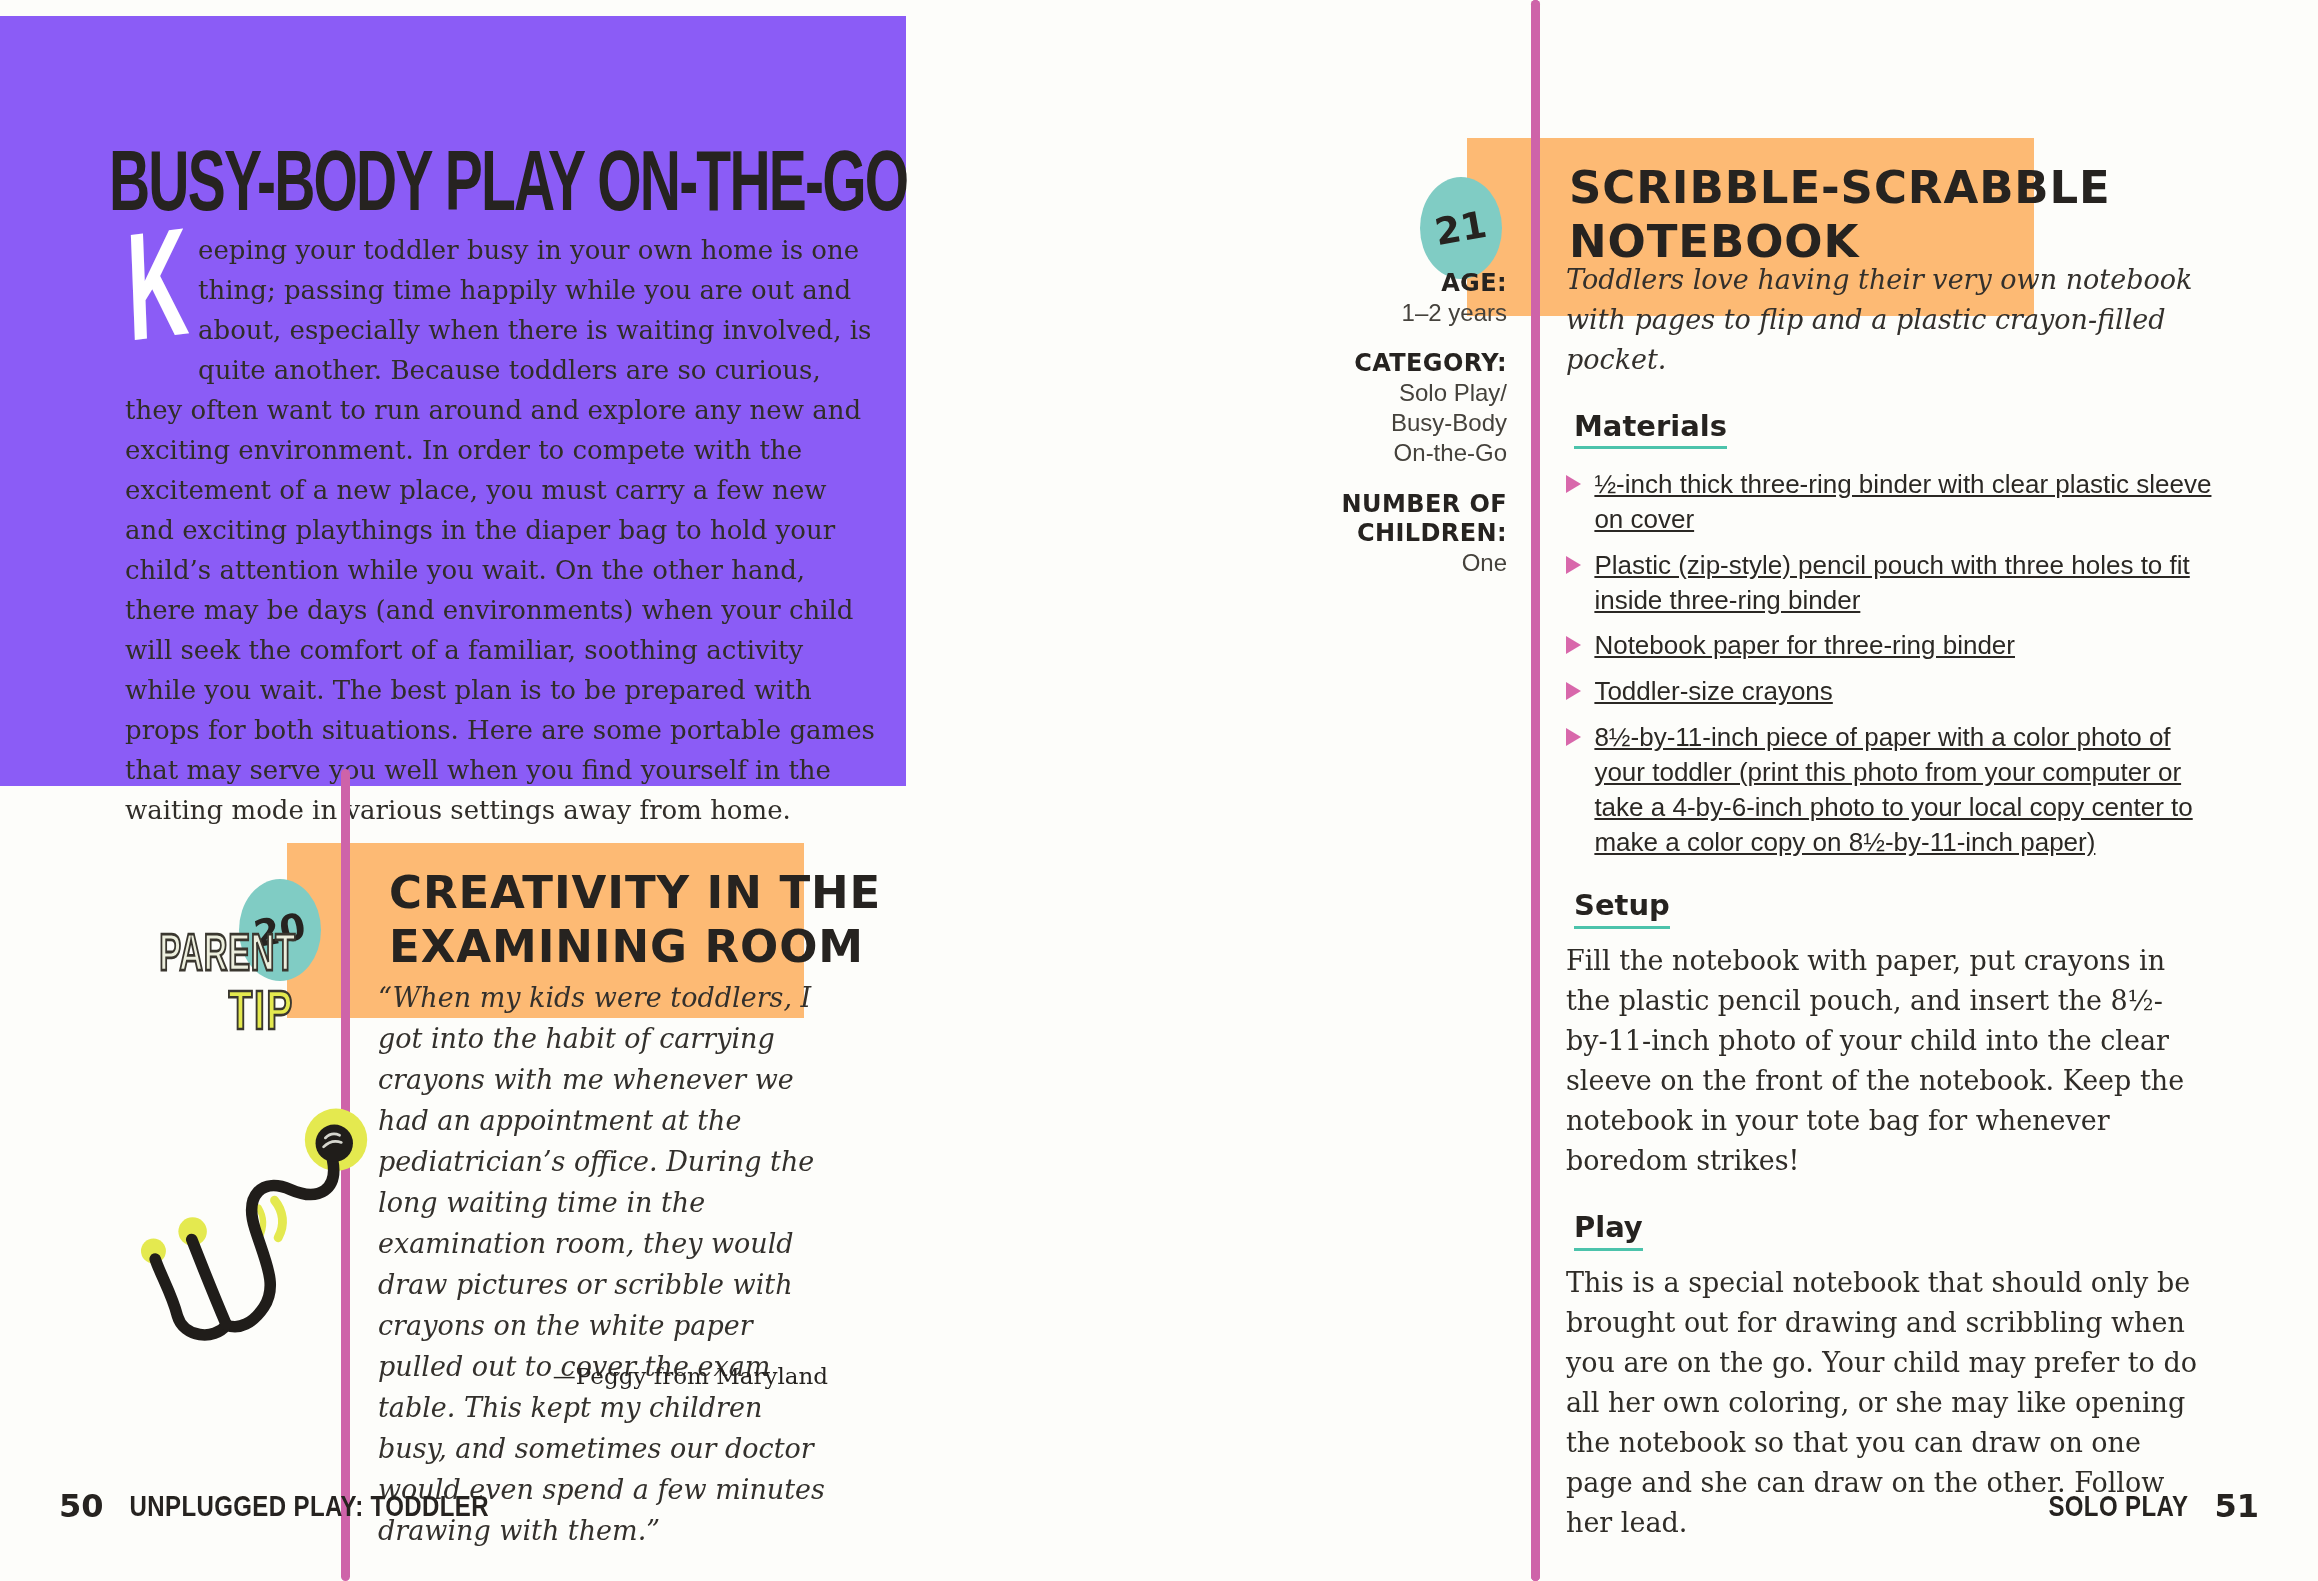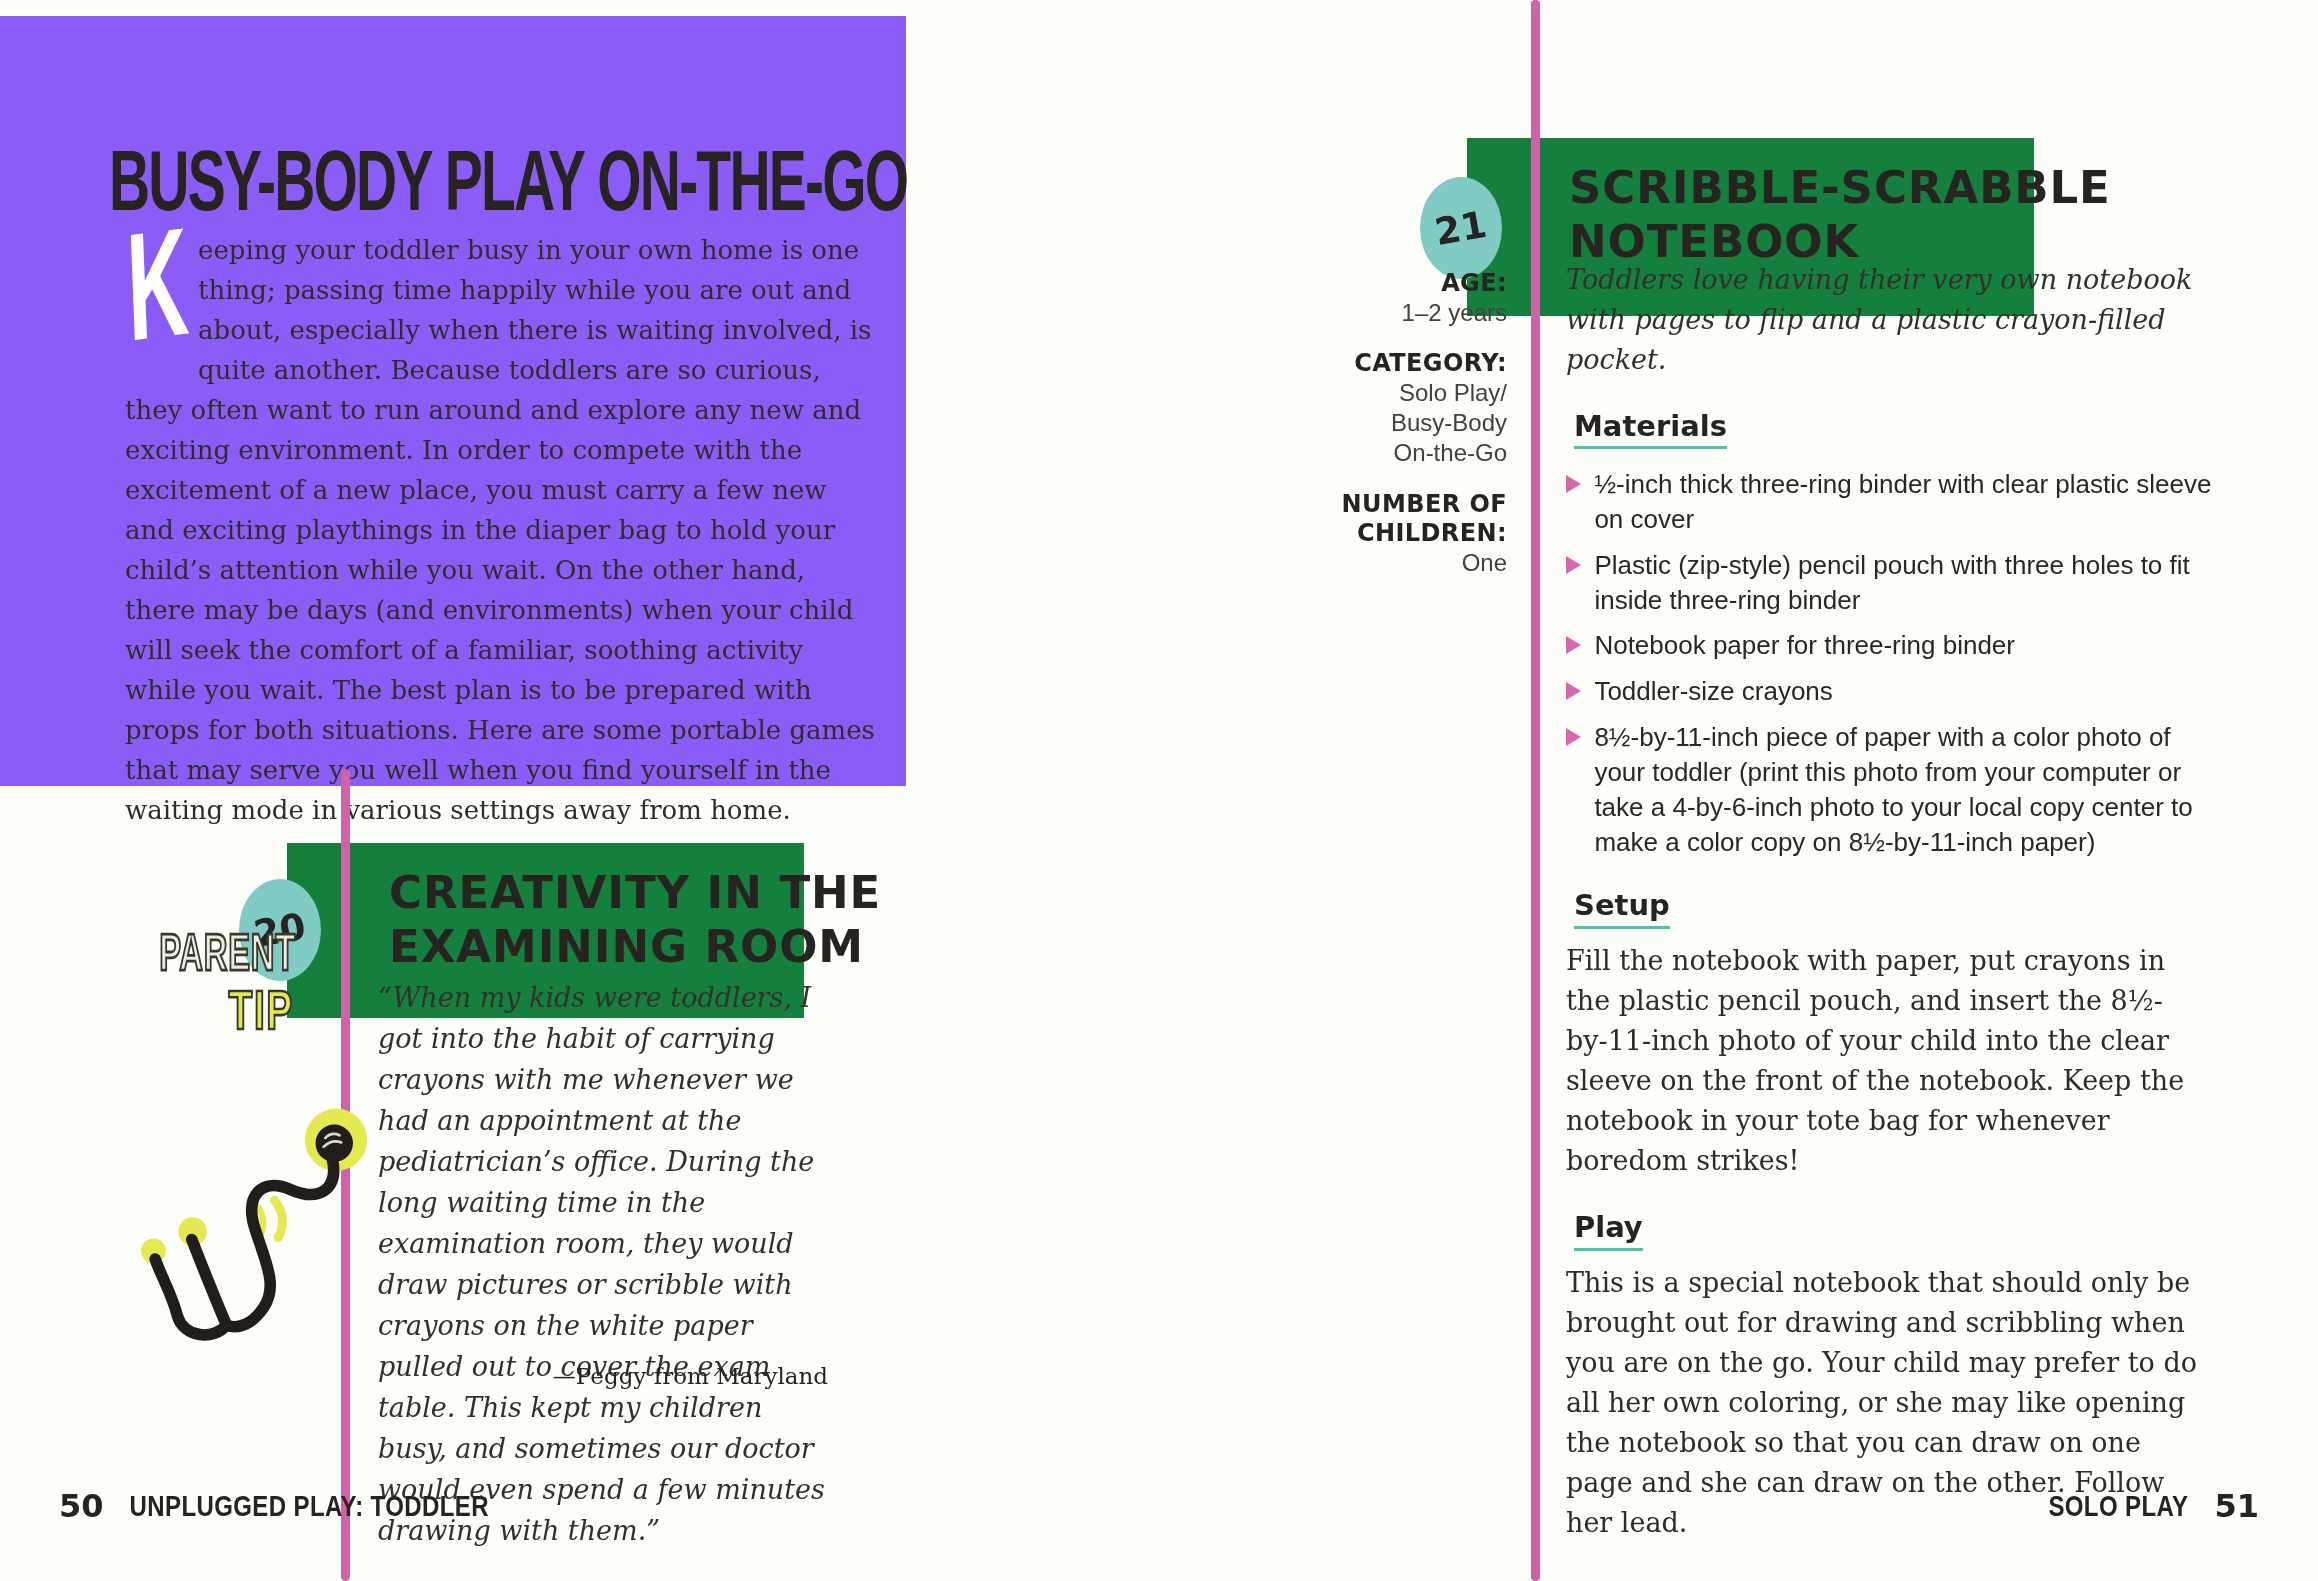--- a/index.html
+++ b/index.html
@@ -25,21 +25,21 @@
     text-align:left;
   }
   .dropcap-box { float:left; width:73px; height:123px; }
   .dropcap-box span {
     display:inline-block;
     font-family:"Liberation Sans", sans-serif; font-weight:bold;
     font-size:153px; line-height:116px; color:#ffffff;
     transform:scaleX(0.55) rotate(-4deg); transform-origin:left top;
   }
   .activity-block {
-    position:absolute; background:#15803d;
+    position:absolute; background:#fdba74;
   }
   .block-20 { left:287px; top:843px; width:517px; height:175px; }
   .block-21 { left:1467px; top:138px; width:567px; height:178px; }
   .activity-title {
     position:absolute; left:102px; top:23px;
     font-family:"DejaVu Sans", sans-serif; font-weight:bold;
     font-size:45px; line-height:54px; letter-spacing:0.9px; color:#262320;
     white-space:nowrap;
   }
   .badge {
@@ -111,21 +111,21 @@
   .section-heading { margin-top:28.5px;margin-left:8px; }
   .section-heading span {
     display:inline-block; font-family:"DejaVu Sans", sans-serif;
     font-weight:bold; font-size:29px; color:#262320;
     border-bottom:3.6px solid #4cc3ab; padding-bottom:3.6px;
   }
   .mat-list { margin-top:18px; }
   .mat-item {
     display:flex; gap:13.4px; margin-bottom:10.7px;
     font-family:"Liberation Sans", sans-serif; font-size:26px;
-    line-height:35px; color:#2b2824;
+    line-height:35px; color:#2b2824;text-decoration:underline;
   }
   .mat-item .text { width:624px; }
   .arrow-icon {
     flex:none; width:0; height:0; margin-top:8px;
     border-top:9.8px solid transparent; border-bottom:9.8px solid transparent;
     border-left:15px solid #d868ab;
   }
   .body-para {
     margin-top:12.5px; width:638px;
     font-size:27px; line-height:40px; color:#2f2c27;

